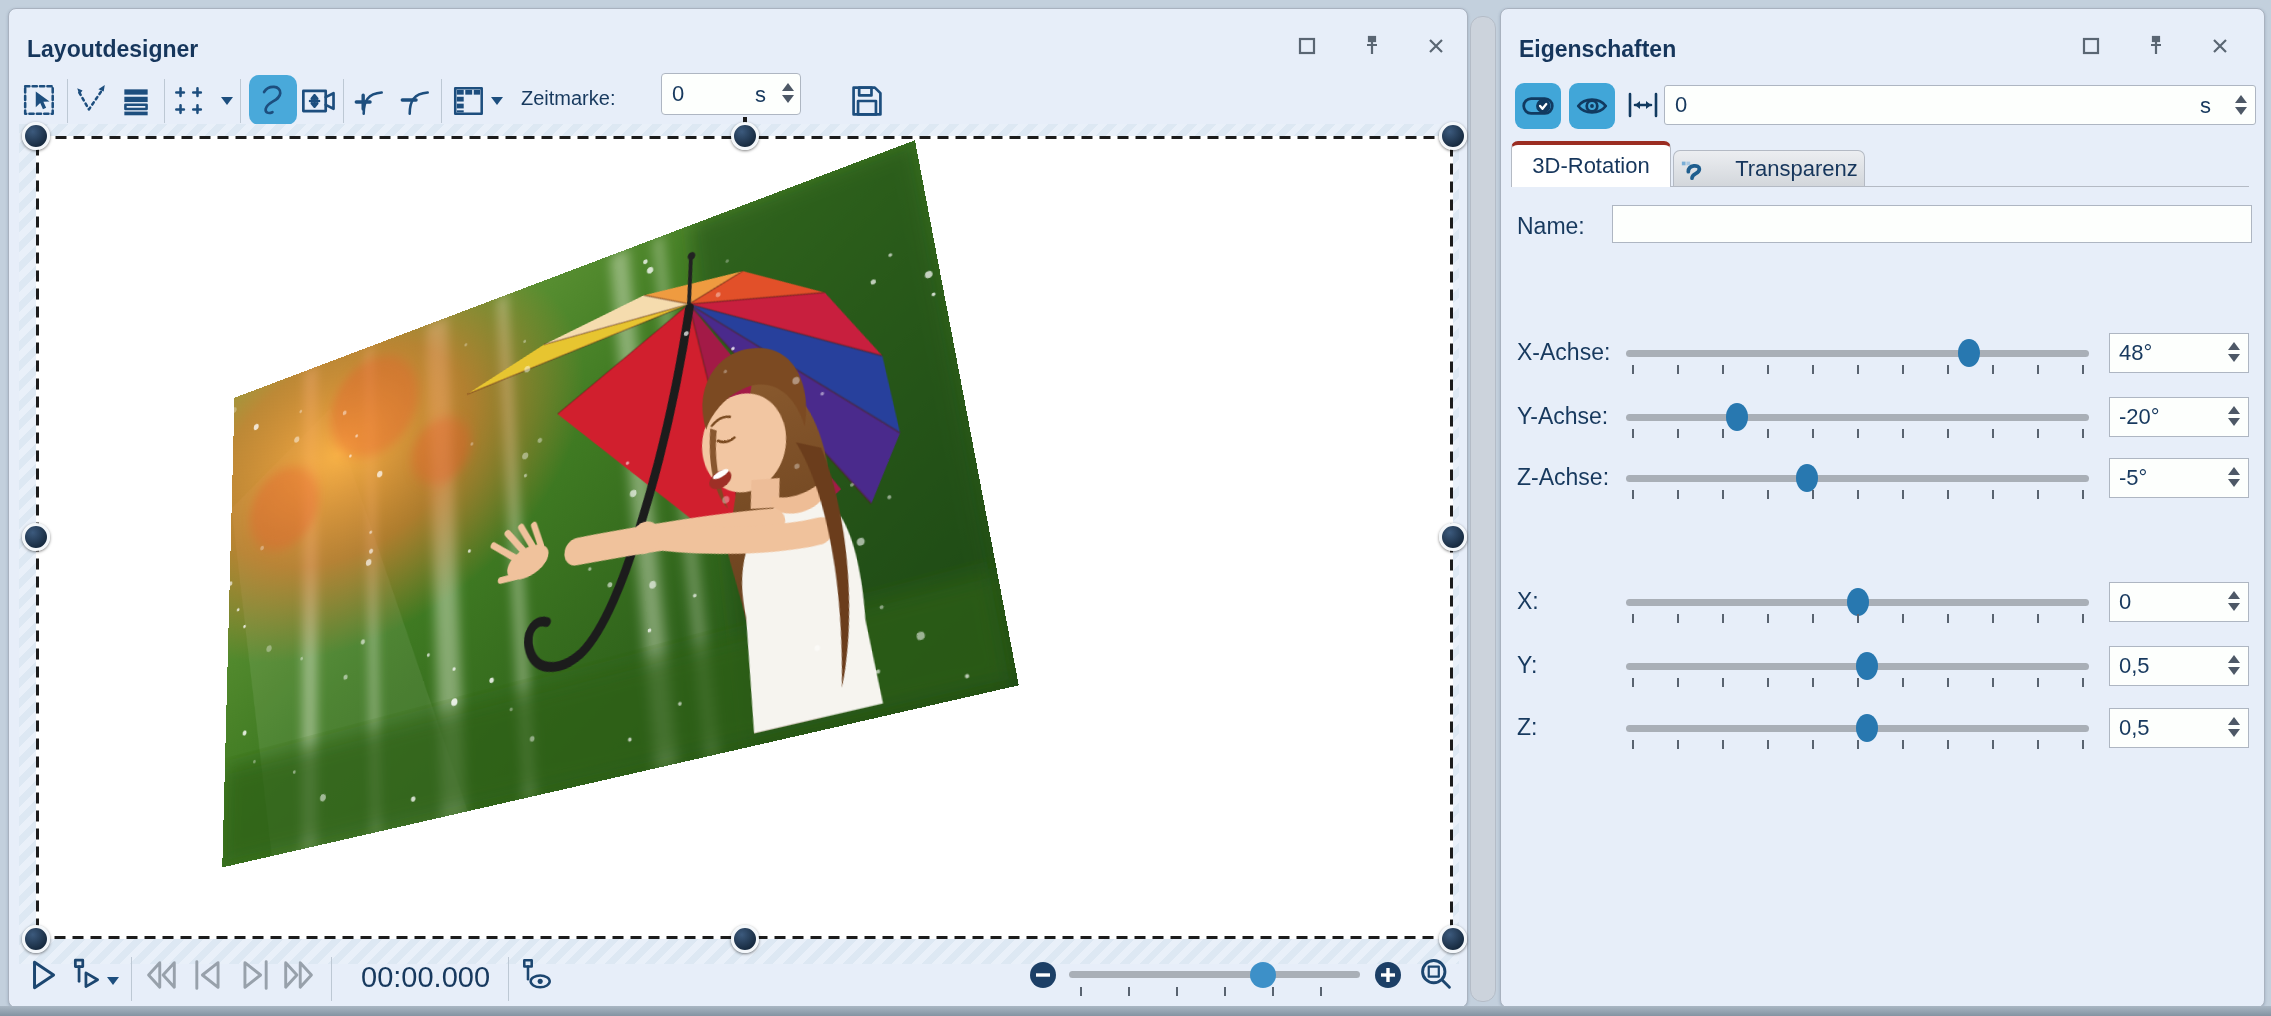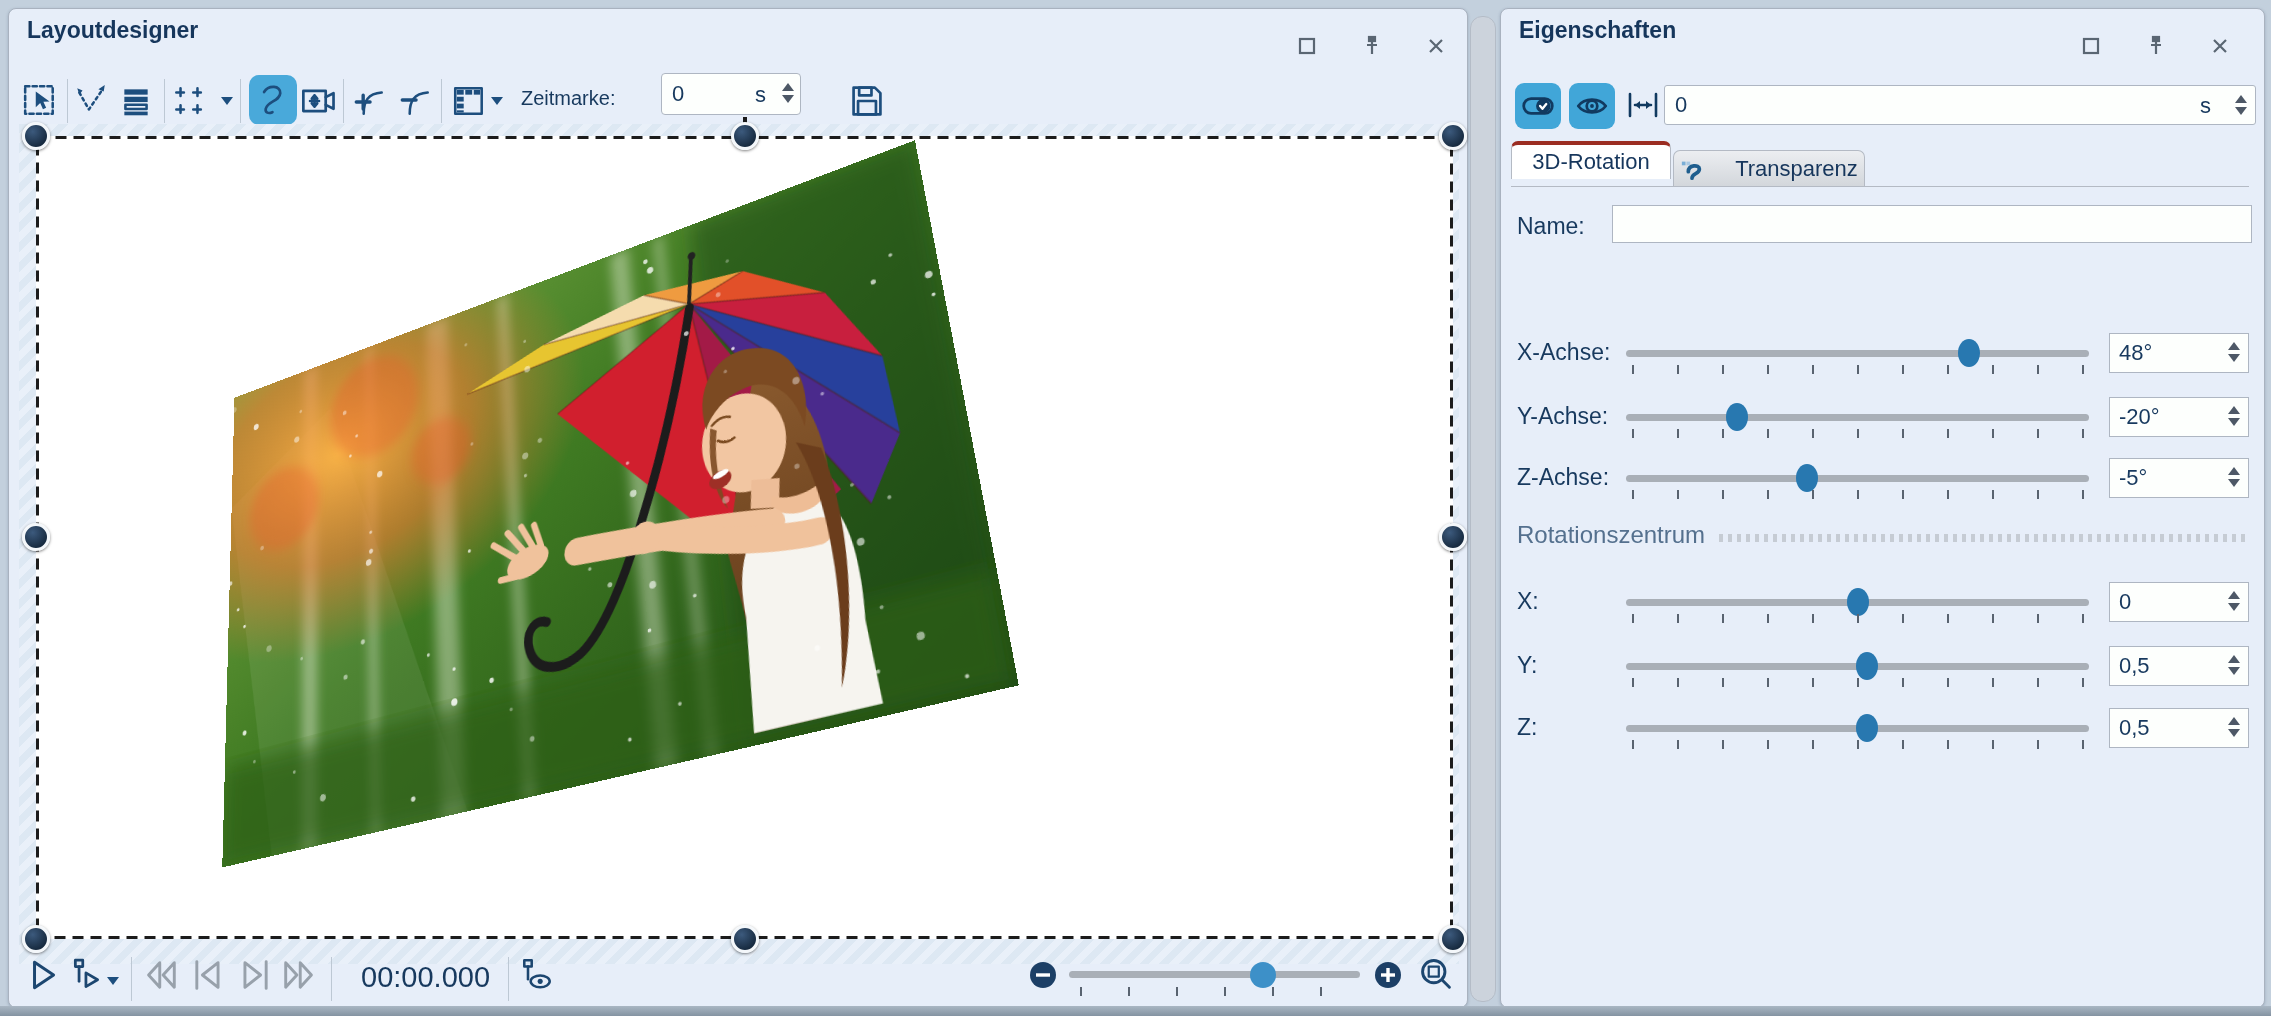--- a/index.html
+++ b/index.html
@@ -6,21 +6,21 @@
   body{width:2271px;height:1016px;background:#c3d0dd;overflow:hidden;
        font-family:"Liberation Sans",sans-serif;position:relative;}
   .bottom-strip{position:absolute;left:0;bottom:0;width:2271px;height:10px;
        background:linear-gradient(#a9b6c3,#8493a2);}
   .panel{position:absolute;background:#e7eef9;border:1px solid #a9b2bf;border-radius:8px;
        box-shadow:0 1px 3px rgba(40,60,90,.25);}
   .panel.left{left:8px;top:8px;width:1458px;height:998px;}
   .panel.right{left:1500px;top:8px;width:763px;height:998px;}
   .splitter{position:absolute;left:1470px;top:16px;width:24px;height:984px;
        background:#ccd3dc;border:1px solid #b4bcc7;border-radius:12px;}
-  .ptitle{position:absolute;left:18px;top:8px;font-size:23px;font-weight:700;color:#16365c;}
+  .ptitle{position:absolute;left:18px;top:27px;font-size:23px;font-weight:700;color:#16365c;}
   .wbtn{position:absolute;top:22px;width:30px;height:30px;display:flex;align-items:center;
        justify-content:center;cursor:default;}
   .wbtn svg{stroke:#5a6673;stroke-width:2.2;fill:none;}
   
   .ltb{position:absolute;left:0;top:58px;width:100%;height:64px;}
   .ticon{position:absolute;top:14px;width:40px;height:40px;display:flex;align-items:center;justify-content:center;}
   .ticon svg{stroke:#1d4e7e;fill:none;stroke-width:2.4;stroke-linecap:round;stroke-linejoin:round;}
   .active-bg{position:absolute;left:240px;top:8px;width:48px;height:50px;background:#49a9da;border-radius:10px;}
   .tsep{position:absolute;top:12px;width:1px;height:44px;background:#bdc8d4;}
   .dd{position:absolute;top:30px;width:0;height:0;border:6px solid transparent;border-top:8px solid #1d4e7e;}
@@ -485,21 +485,21 @@
     </div>
   <div class="rinput" style="left:163px;top:76px;width:592px;height:40px;border-radius:3px;">
     <input value="0" style="">
     <span class="unit" style="right:44px;top:7px;">s</span>
     <div class="spin" style="right:6px;top:6px;">
       <span class="sp-u"></span>
       <span class="sp-d"></span>
     </div>
   </div>
 
-  <div class="tab active" style="left:10px;top:132px;width:160px;height:38px;">
+  <div class="tab active" style="left:10px;top:132px;width:160px;height:46px;">
     <span>3D-Rotation</span>
     </div>
   <div class="tab inactive" style="left:172px;top:141px;width:192px;height:37px;">
     <span style="display:flex;">
       <svg width="24" height="24" viewBox="0 0 26 26" fill="none">
       <rect x="2" y="5" width="4" height="4" fill="#7aaed6"></rect>
           <rect x="7" y="5" width="4" height="4" fill="#a9c8e2"></rect>
       <path d="M9 16 C9 8 21 8 21 13 C21 19 13 17 13 23" stroke="#1f5e8e" stroke-width="4" stroke-linecap="round"></path>
         </svg>
       </span>
@@ -549,24 +549,20 @@
     <div class="sticks" style="top:481px;"></div>
     <div class="valbox" style="top:449px;">
       <span class="v">-5°</span>
       <div class="spin" style="right:6px;top:5px;">
           <span class="sp-u"></span>
           <span class="sp-d"></span>
         </div>
       </div>
   </div>
 
-  <div class="shead" style="top:512px;">
-    <span>Rotationszentrum</span>
-      <div class="leader"></div>
-    </div>
 
   <div>
     <span class="flabel" style="left:16px;top:579px;">X:</span>
     <div class="strack" style="top:590px;">
       <div class="sthumb" style="left: 50%;"></div>
       </div>
     <div class="sticks" style="top:605px;"></div>
     <div class="valbox" style="top:573px;">
       <span class="v">0</span>
       <div class="spin" style="right:6px;top:5px;">

